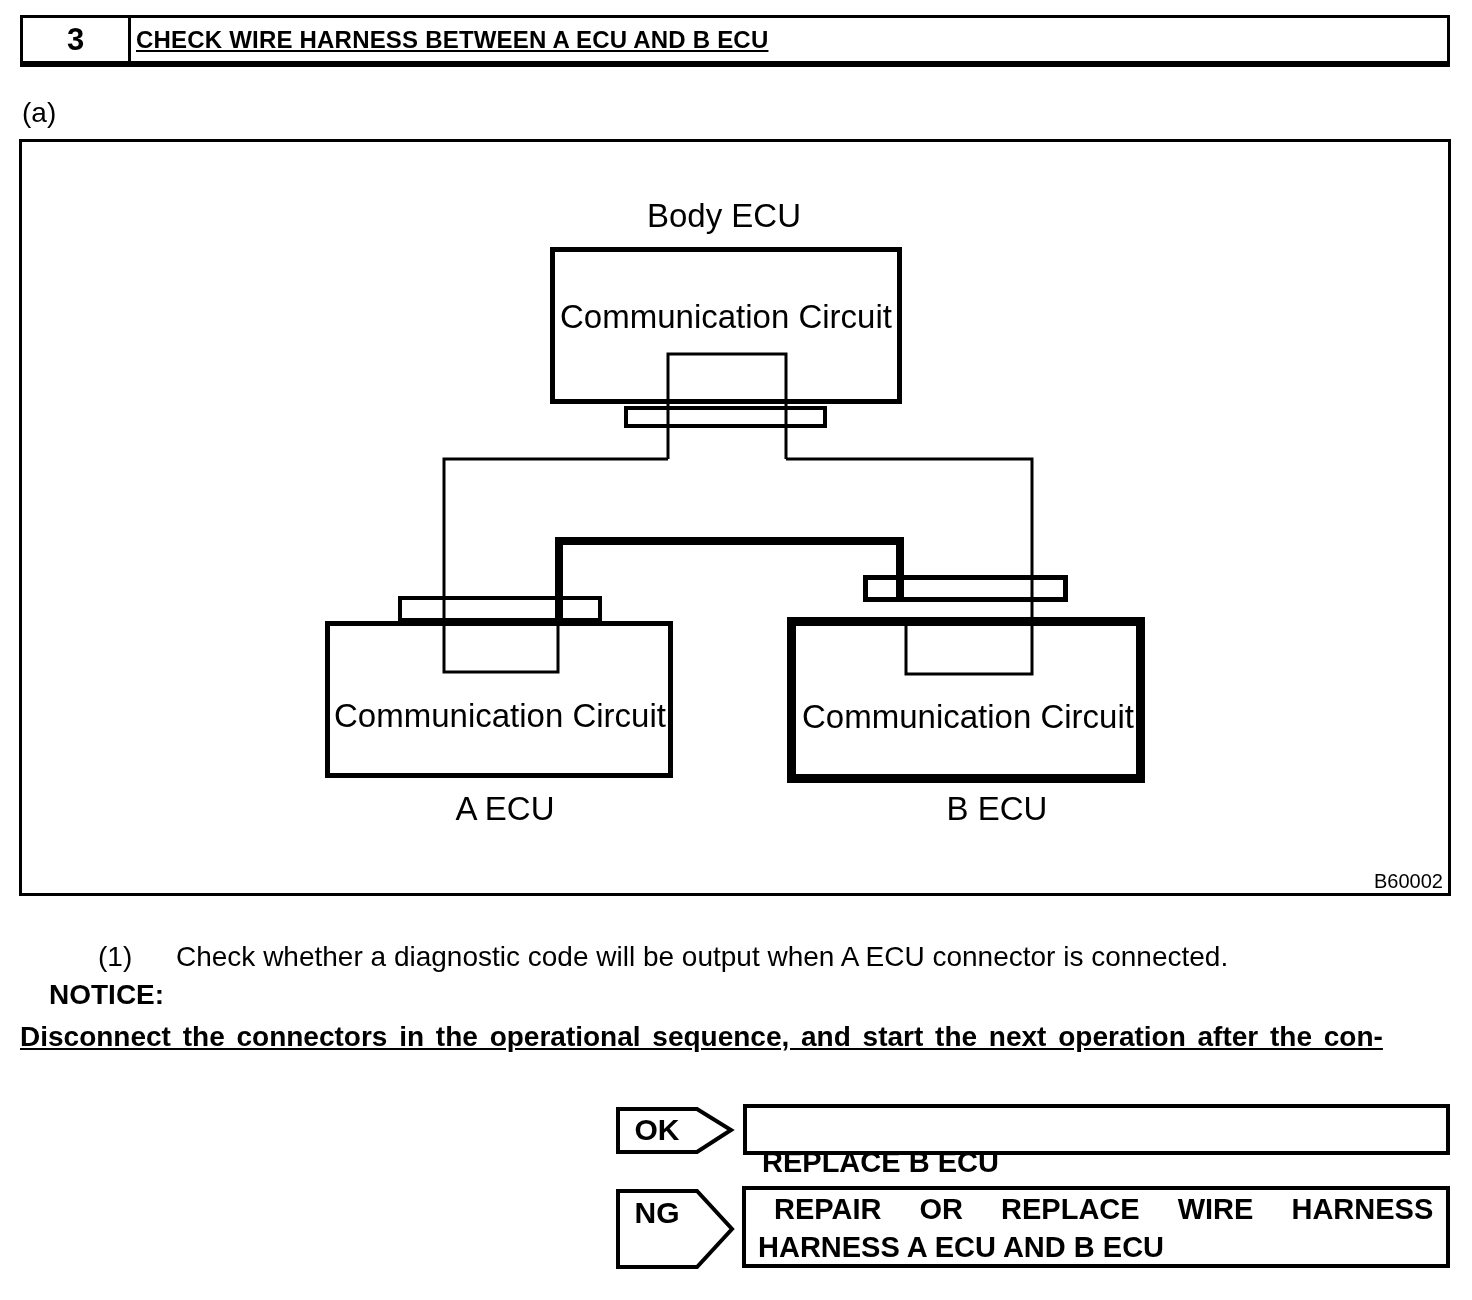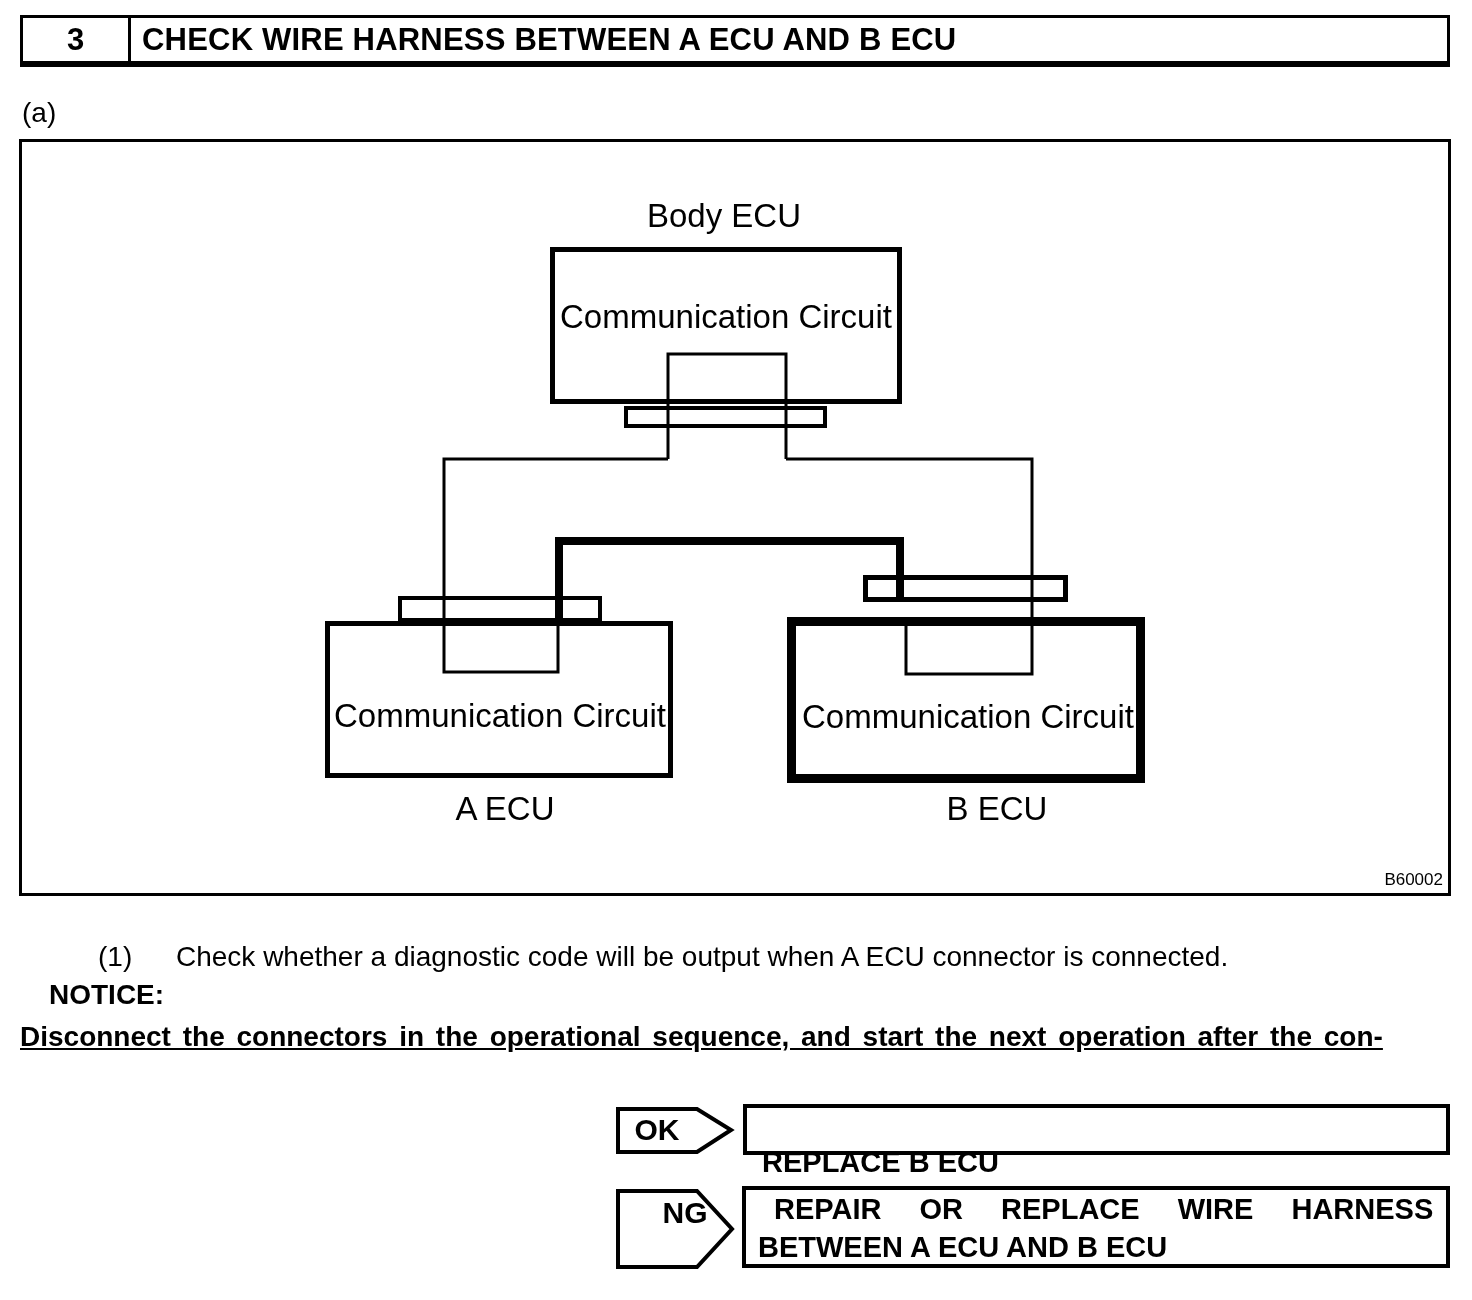--- a/index.html
+++ b/index.html
@@ -15,33 +15,33 @@
     position:absolute;left:20px;top:15px;width:1430px;height:52px;
     box-sizing:border-box;border:3px solid #000;border-bottom-width:6px;
     display:flex;align-items:stretch;
   }
   .hdr-num{
     width:108px;box-sizing:border-box;border-right:3px solid #000;
     display:flex;align-items:center;justify-content:center;
     font-weight:bold;font-size:31px;
   }
   .hdr-title{
-    flex:1;display:flex;align-items:center;padding-left:11px;
-    font-weight:bold;font-size:31px;letter-spacing:0.2px;
+    flex:1;display:flex;align-items:center;padding-left:5px;
+    font-weight:bold;font-size:24px;letter-spacing:0.2px;text-decoration:underline;
   }
 
   
   .step{display:flex;font-size:28px;}
   .step .lbl{flex:0 0 auto;}
 
   
   svg.shapes{position:absolute;left:0;top:0;}
   svg.shapes *{vector-effect:none;}
 
-  .fig-code{font-size:17px;text-align:right;}
+  .fig-code{font-size:20px;text-align:right;}
   .notice-line{font-size:28px;font-weight:bold;}
   .action{font-size:29px;font-weight:bold;}
   .verdict{font-size:30px;font-weight:bold;}
   .diagram-label{font-size:33px;}
 </style>
 </head>
 <body>
 
 <div class="page">
 
@@ -96,17 +96,17 @@
     <span class="lbl" style="width:78px;">(1)</span>
     <span>Check whether a diagnostic code will be output when A ECU connector is connected.</span>
   </div>
 
   <div class="txt notice-line" style="left:20px;top:980px;margin-left:29px;">NOTICE:</div>
   <div class="txt notice-line" style="left:20px;top:1022px;word-spacing:4px;text-decoration:underline;">Disconnect the connectors in the operational sequence, and start the next operation after the con-</div>
 
   <div class="txt ctr verdict" style="left:657px;top:1114px;">OK</div>
   <div class="txt action" style="left:762px;top:1147px;">REPLACE B ECU</div>
 
-  <div class="txt ctr verdict" style="left:657px;top:1197px;margin-left:28px;">NG</div>
+  <div class="txt ctr verdict" style="left:657px;top:1197px;">NG</div>
   <div class="txt action" style="left:758px;top:1194px;word-spacing:30px;margin-left:16px;">REPAIR OR REPLACE WIRE HARNESS</div>
-  <div class="txt action" style="left:758px;top:1232px;">BETWEEN A ECU AND B ECU</div>
+  <div class="txt action" style="left:758px;top:1232px;">HARNESS A ECU AND B ECU</div>
 
 </div>
 
 </body></html>

